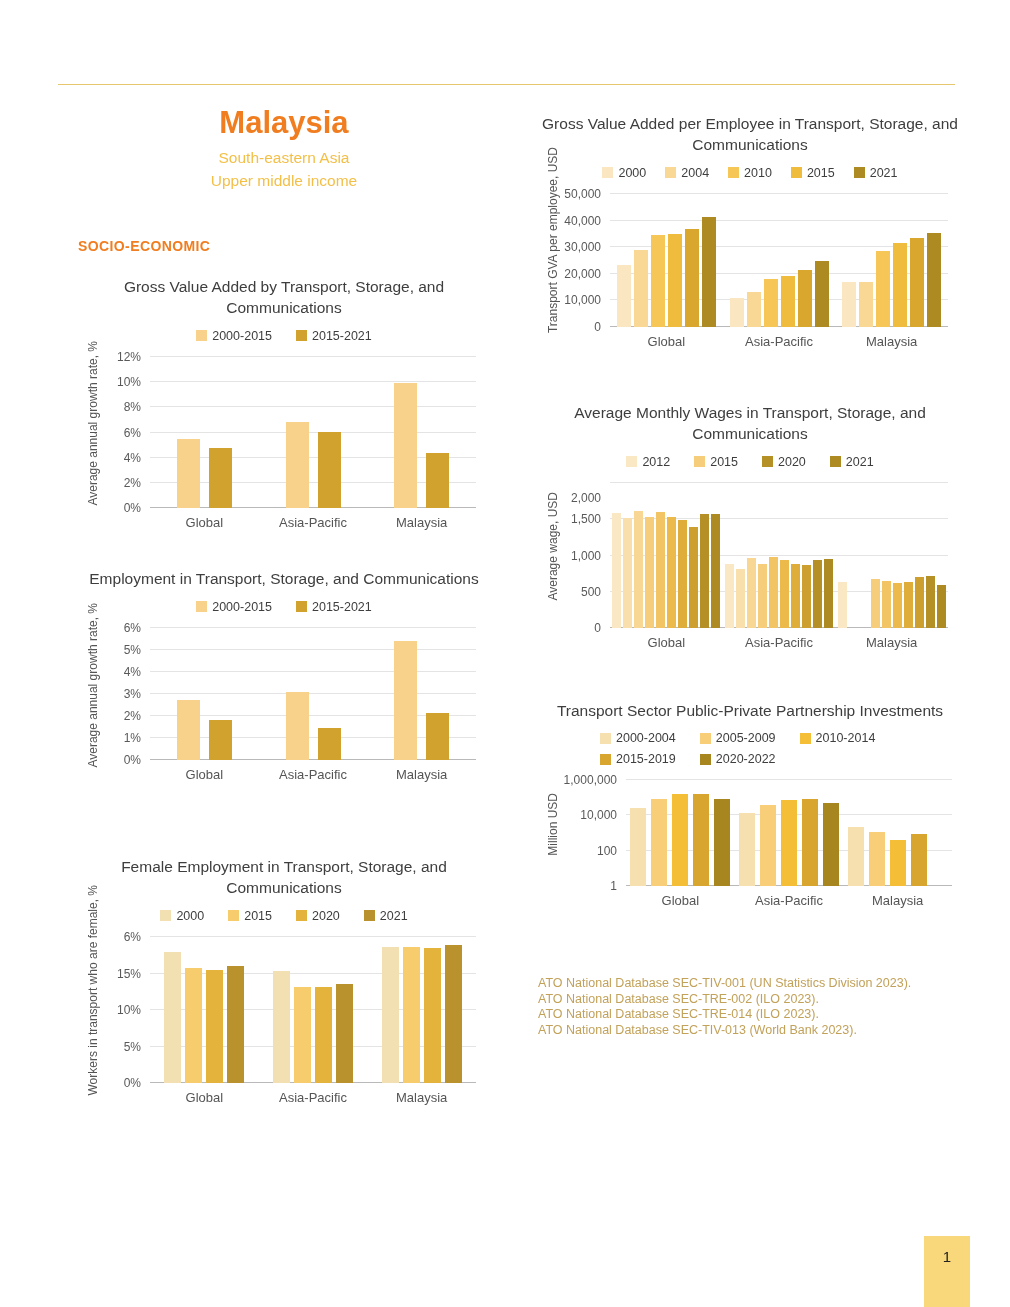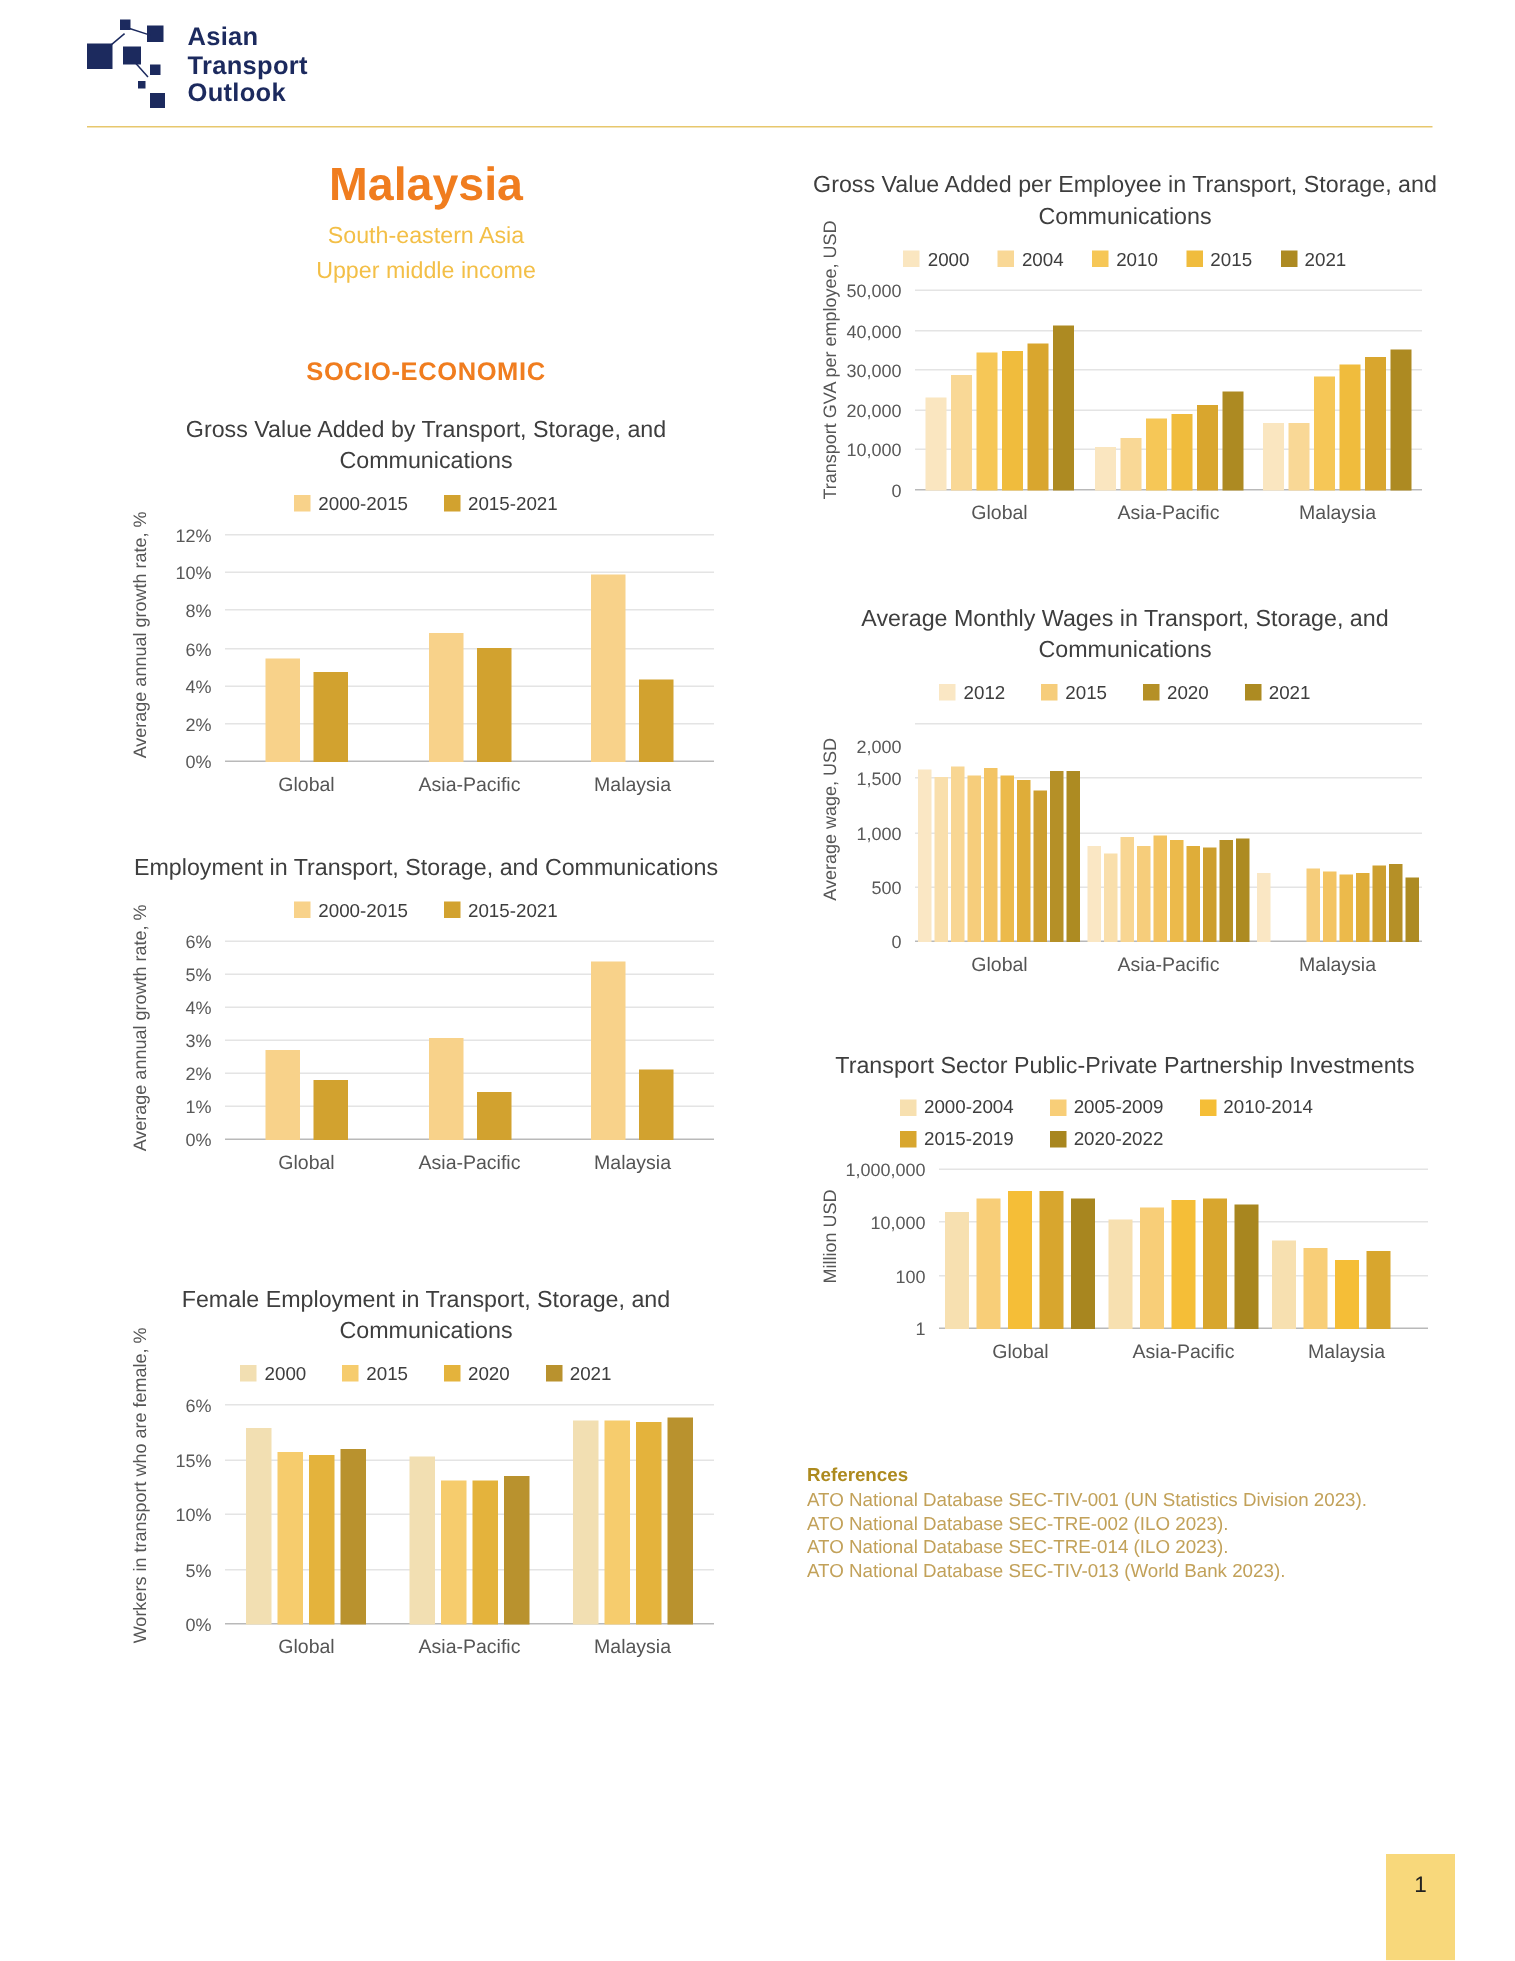--- a/index.html
+++ b/index.html
@@ -10,22 +10,22 @@
   .logo-icon{position:relative;width:58px;height:62px;}
   .logo-icon .sq{position:absolute;background:#1c2a5e;}
   .logo-icon .ln{position:absolute;height:1px;background:#1c2a5e;transform-origin:0 0;}
   .logo-text{font-weight:bold;color:#1c2a5e;font-size:17px;line-height:18.5px;letter-spacing:.2px;}
   .logo-text span{display:block;}
   .header-rule{position:absolute;left:58px;top:84px;width:897px;height:1px;background:#e7c76d;}
   
   .country{position:absolute;left:78px;top:105px;width:412px;text-align:center;}
   .country h1{margin:0;font-size:31px;font-weight:bold;color:#f07d1f;}
   .country .sub{font-size:15.5px;color:#f3bf47;line-height:23px;}
-  .section-title{position:absolute;left:78px;top:238px;width:412px;text-align:center;
-                 font-size:17px;font-weight:bold;color:#f07d1f;letter-spacing:.4px;}
+  .section-title{position:absolute;left:78px;top:238px;width:412px;
+                 font-size:14px;font-weight:bold;color:#f07d1f;letter-spacing:.4px;}
   
   .chart{position:absolute;}
   .ctitle{text-align:center;font-size:15.5px;font-weight:400;color:#3e3e3e;line-height:21px;margin:0 4px 10px;}
   .legend{display:flex;flex-wrap:wrap;justify-content:center;align-items:center;
           column-gap:24px;row-gap:7px;margin:0 auto 14px;min-height:15px;}
   .legend .li{display:inline-flex;align-items:center;}
   .legend .sw{width:11px;height:11px;margin-right:5px;flex:0 0 auto;}
   .legend .ll{font-size:12.5px;color:#3e3e3e;}
   .legend.left-wrap{width:300px;justify-content:flex-start;}
   .prow{position:relative;padding-left:72px;padding-right:14px;}
@@ -53,39 +53,20 @@
   
   .page-tab{position:absolute;left:924px;top:1236px;width:46px;height:71px;background:#f8d87b;
             text-align:center;}
   .page-tab span{display:inline-block;margin-top:12px;font-size:15px;color:#222;}
 </style>
 </head>
 <body>
 
 <div class="page">
 
-  <div class="logo">
-    <div class="logo-icon">
-      <div class="sq" style="left:22px;top:0;width:7px;height:7px"></div>
-      <div class="sq" style="left:40px;top:4px;width:11px;height:11px"></div>
-      <div class="sq" style="left:0;top:16px;width:17px;height:17px"></div>
-      <div class="sq" style="left:24px;top:18px;width:12px;height:12px"></div>
-      <div class="sq" style="left:42px;top:30px;width:7px;height:7px"></div>
-      <div class="sq" style="left:34px;top:41px;width:5px;height:5px"></div>
-      <div class="sq" style="left:42px;top:49px;width:10px;height:10px"></div>
-      <div class="ln" style="left:27px;top:5px;width:16px;transform:rotate(18deg)"></div>
-      <div class="ln" style="left:14px;top:18px;width:14px;transform:rotate(-40deg)"></div>
-      <div class="ln" style="left:33px;top:29px;width:12px;transform:rotate(48deg)"></div>
-    </div>
-    <div class="logo-text">
-      <span>Asian</span>
-      <span>Transport</span>
-      <span>Outlook</span>
-    </div>
-  </div>
   <div class="header-rule"></div>
 
   <div class="country">
     <h1>Malaysia</h1>
     <div class="sub" style="margin-top:5px">South-eastern Asia</div>
     <div class="sub">Upper middle income</div>
   </div>
   <div class="section-title">SOCIO-ECONOMIC</div>
 
   <div class="chart" style="left:78px;top:276px;width:412px">
@@ -481,21 +462,20 @@
         </div>
     </div>
     <div class="xrow wide-ticks">
         <div class="xl">Global</div>
         <div class="xl">Asia-Pacific</div>
         <div class="xl">Malaysia</div>
       </div>
   </div>
 
   <div class="refs">
-    <div class="ref-title">References</div>
     <div class="ref-item">ATO National Database SEC-TIV-001 (UN Statistics Division 2023).</div>
     <div class="ref-item">ATO National Database SEC-TRE-002 (ILO 2023).</div>
     <div class="ref-item">ATO National Database SEC-TRE-014 (ILO 2023).</div>
     <div class="ref-item">ATO National Database SEC-TIV-013 (World Bank 2023).</div>
   </div>
 
   <div class="page-tab">
     <span>1</span>
   </div>
 

